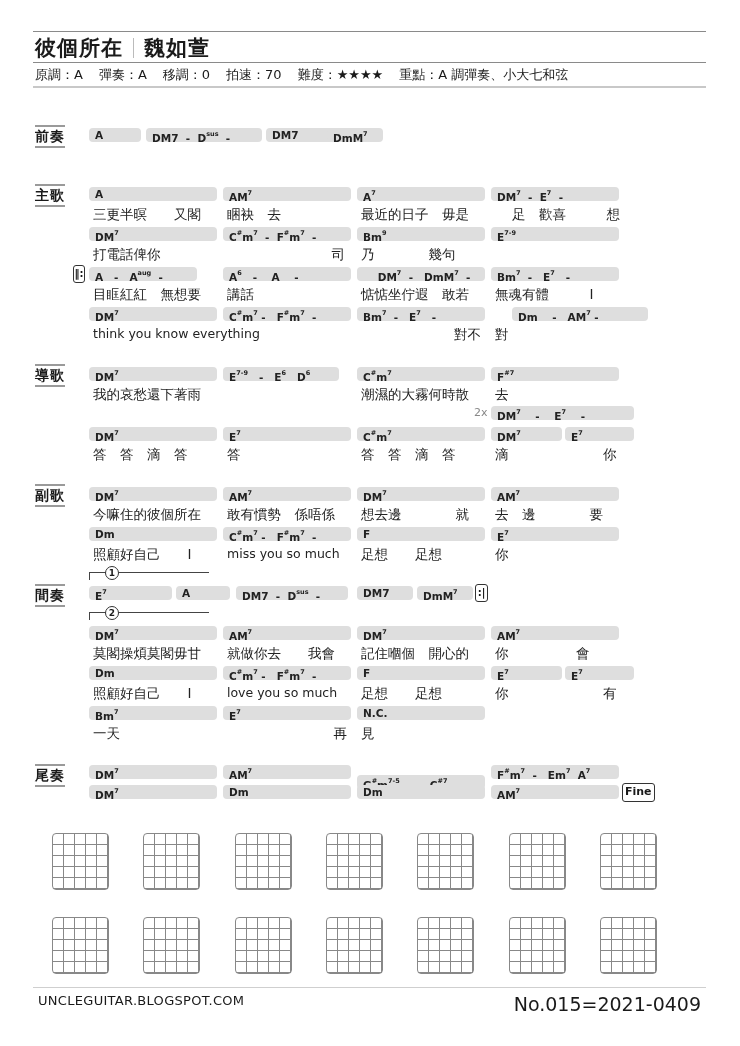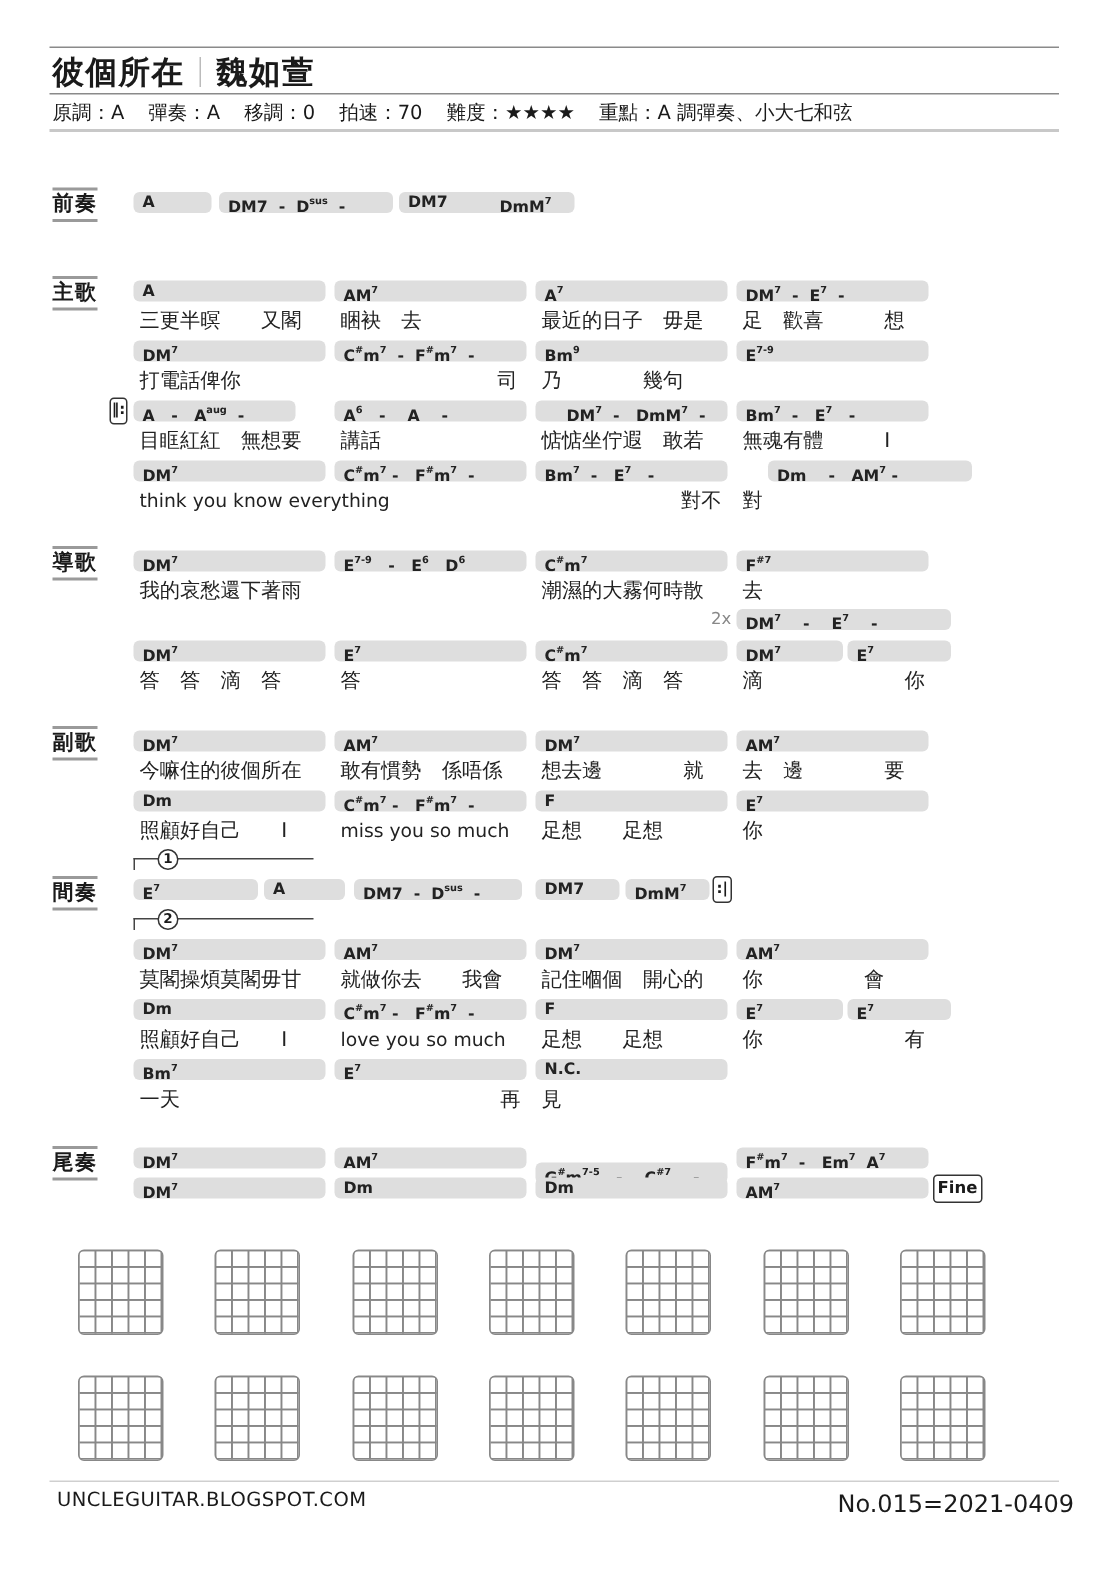--- a/index.html
+++ b/index.html
@@ -29,21 +29,21 @@
   .volta .hook { position: absolute; left: 0; top: 6px; width: 1px; height: 8px; background: #444; }
   .volta .circ { position: absolute; left: 16px; top: 0; width: 14px; height: 14px; border: 1.2px solid #333; border-radius: 50%; background: #fff; font-size: 9px; font-weight: bold; text-align: center; line-height: 12px; }
 
   .grid { position: absolute; width: 57px; height: 57px; border: 1.5px solid #888; border-radius: 4px;
           background-image:
             linear-gradient(to right, #888 1px, transparent 1px),
             linear-gradient(to bottom, #888 1px, transparent 1px);
           background-size: 11px 11px; background-position: -1px -1px; }
 
   .footer-l { position: absolute; left: 38px; top: 993px; font-size: 13px; letter-spacing: 0.3px; }
-  .footer-r { position: absolute; right: 24px; top: 993px; font-size: 16px; }
+  .footer-r { position: absolute; right: 39px; top: 993px; font-size: 19px; }
 </style>
 </head>
 <body>
 
 <div class="hr" style="top:31px;"></div>
 <div class="title">
   <span>彼個所在</span>
   <span class="sep"></span>
   <span>魏如萱</span>
 </div>
@@ -63,21 +63,21 @@
     <div class="chord" style="left: 146px; top: 128px; width: 116px;">DM7  -  D<sup>sus</sup>  -</div>
     <div class="chord" style="left: 266px; top: 128px; width: 78px;">DM7</div>
     <div class="chord" style="left: 327px; top: 128px; width: 56px;">DmM<sup>7</sup></div>
     <div class="chord" style="left: 89px; top: 187px; width: 128px;">A</div>
     <div class="chord" style="left: 223px; top: 187px; width: 128px;">AM<sup>7</sup></div>
     <div class="chord" style="left: 357px; top: 187px; width: 128px;">A<sup>7</sup></div>
     <div class="chord" style="left: 491px; top: 187px; width: 128px;">DM<sup>7</sup>  -  E<sup>7</sup>  -</div>
     <div class="lyric" style="left: 93px; top: 205px;">三更半暝　　又閣</div>
     <div class="lyric" style="left: 227px; top: 205px;">睏袂　去</div>
     <div class="lyric" style="left: 361px; top: 205px;">最近的日子　毋是</div>
-    <div class="lyric" style="left: 495px; top: 205px;">足　歡喜　　　想</div>
+    <div class="lyric" style="left: 512px; top: 205px;">足　歡喜　　　想</div>
     <div class="chord" style="left: 89px; top: 227px; width: 128px;">DM<sup>7</sup></div>
     <div class="chord" style="left: 223px; top: 227px; width: 128px;">C<sup>#</sup>m<sup>7</sup>  -  F<sup>#</sup>m<sup>7</sup>  -</div>
     <div class="chord" style="left: 357px; top: 227px; width: 128px;">Bm<sup>9</sup></div>
     <div class="chord" style="left: 491px; top: 227px; width: 128px;">E<sup>7-9</sup></div>
     <div class="lyric" style="left: 93px; top: 245px;">打電話俾你</div>
     <div class="lyric" style="left: 223px; top: 245px; width: 122px; text-align: right;">司</div>
     <div class="lyric" style="left: 361px; top: 245px;">乃　　　　幾句</div>
     <div class="chord" style="left: 89px; top: 267px; width: 108px;">A   -   A<sup>aug</sup>  -</div>
     <div class="chord" style="left: 223px; top: 267px; width: 128px;">A<sup>6</sup>   -    A    -</div>
     <div class="chord" style="left: 357px; top: 267px; width: 128px; text-align: center;">DM<sup>7</sup>  -   DmM<sup>7</sup>  -</div>
@@ -87,21 +87,21 @@
     <div class="lyric" style="left: 361px; top: 285px;">惦惦坐佇遐　敢若</div>
     <div class="lyric" style="left: 495px; top: 285px; text-align: center;">無魂有體　　　I</div>
     <div class="chord" style="left: 89px; top: 307px; width: 128px;">DM<sup>7</sup></div>
     <div class="chord" style="left: 223px; top: 307px; width: 128px;">C<sup>#</sup>m<sup>7</sup> -   F<sup>#</sup>m<sup>7</sup>  -</div>
     <div class="chord" style="left: 357px; top: 307px; width: 128px;">Bm<sup>7</sup>  -   E<sup>7</sup>   -</div>
     <div class="chord" style="left: 512px; top: 307px; width: 136px;">Dm    -   AM<sup>7</sup> -</div>
     <div class="lyric en" style="left: 93px; top: 325px;">think you know everything</div>
     <div class="lyric" style="left: 357px; top: 325px; width: 124px; text-align: right;">對不</div>
     <div class="lyric" style="left: 495px; top: 325px;">對</div>
     <div class="chord" style="left: 89px; top: 367px; width: 128px;">DM<sup>7</sup></div>
-    <div class="chord" style="left: 223px; top: 367px; width: 128px;">E<sup>7-9</sup>   -   E<sup>6</sup>   D<sup>6</sup></div>
+    <div class="chord" style="left: 223px; top: 367px; width: 116px;">E<sup>7-9</sup>   -   E<sup>6</sup>   D<sup>6</sup></div>
     <div class="chord" style="left: 357px; top: 367px; width: 128px;">C<sup>#</sup>m<sup>7</sup></div>
     <div class="chord" style="left: 491px; top: 367px; width: 128px;">F<sup>#</sup><sup>7</sup></div>
     <div class="lyric" style="left: 93px; top: 385px;">我的哀愁還下著雨</div>
     <div class="lyric" style="left: 361px; top: 385px;">潮濕的大霧何時散</div>
     <div class="lyric" style="left: 495px; top: 385px;">去</div>
     <div class="chord" style="left: 491px; top: 406px; width: 143px;">DM<sup>7</sup>    -    E<sup>7</sup>    -</div>
     <div class="chord" style="left: 89px; top: 427px; width: 128px;">DM<sup>7</sup></div>
     <div class="chord" style="left: 223px; top: 427px; width: 128px;">E<sup>7</sup></div>
     <div class="chord" style="left: 357px; top: 427px; width: 128px;">C<sup>#</sup>m<sup>7</sup></div>
     <div class="chord" style="left: 491px; top: 427px; width: 71px;">DM<sup>7</sup></div>

